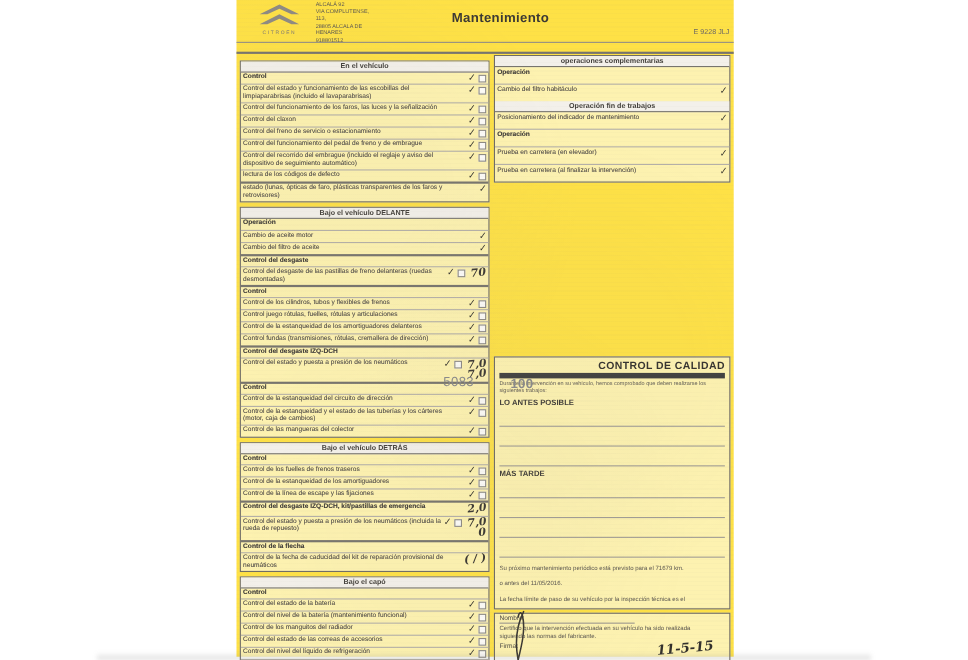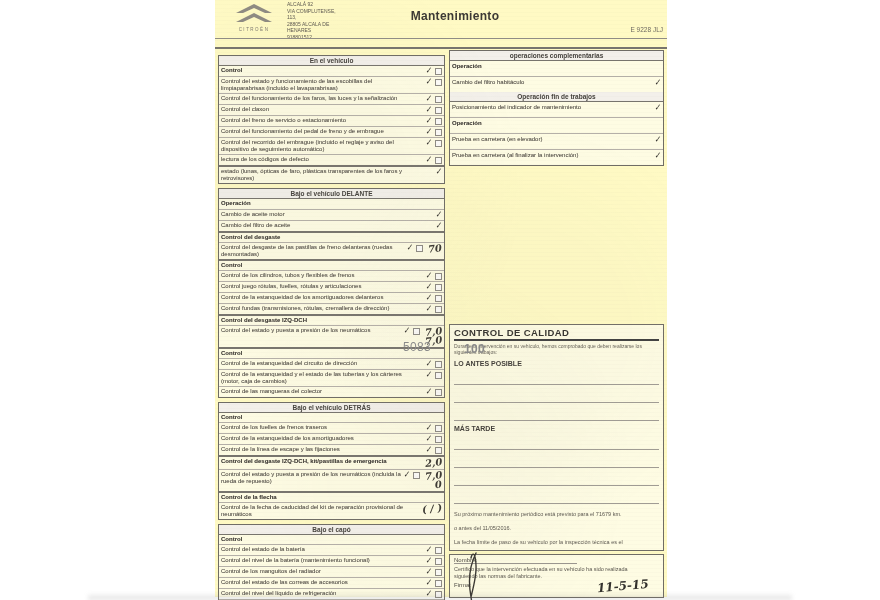--- a/index.html
+++ b/index.html
@@ -1,18 +1,18 @@
 <!DOCTYPE html>
 <html><head>
 <meta charset="utf-8">
 <style>
   html,body{margin:0;padding:0;background:#ffffff;}
   .page{position:relative;width:880px;height:600px;background:#ffffff;overflow:hidden;
         font-family:"Liberation Sans",sans-serif;}
-  .scan{position:absolute;left:215px;top:0;width:452px;height:597px;background:#fef9c3;
+  .scan{position:absolute;left:215px;top:0;width:452px;height:597px;background:#fde047;
         filter:blur(0.3px) contrast(1.01);}
   .scan::after{content:"";position:absolute;inset:0;pointer-events:none;opacity:.55;
         background:
         radial-gradient(circle at 20% 30%, rgba(160,152,140,.08) 0 18%, transparent 40%),
         radial-gradient(circle at 70% 55%, rgba(160,152,140,.07) 0 20%, transparent 45%),
         radial-gradient(circle at 45% 80%, rgba(160,152,140,.07) 0 15%, transparent 40%),
         repeating-linear-gradient(0deg, rgba(150,144,132,.05) 0 1px, transparent 1px 4px);}
   
   .hdr{position:absolute;left:0;top:0;width:452px;height:56px;}
   .logo{position:absolute;left:8px;top:3px;width:62px;text-align:center;color:#8a867e;}
@@ -40,22 +40,22 @@
   .check{font-size:8px;line-height:1;color:#2e2c28;font-style:italic;transform:rotate(-10deg);}
   .cbox{width:5px;height:5px;border:1px solid #8d8a83;margin-top:1px;background:#fbfaf7;}
   .vals{display:flex;flex-direction:column;align-items:flex-end;margin-left:2px;}
   .hand{font-family:"DejaVu Serif",serif;font-style:italic;font-weight:bold;font-size:10px;
         line-height:.95;color:#3a3732;transform:rotate(-6deg);}
   .tbl.right .row{min-height:11px;padding:2px;}
   .tbl.right .lbl{font-size:6px;}
   .gap-v{height:154px;}
   
   .qbox{border:1.5px solid #6f6c65;background:rgba(252,251,247,.6);padding:2px 4px 4px 4px;}
-  .qtitle{text-align:left;font-weight:bold;font-size:9.5px;color:#35332f;letter-spacing:.4px;
-          border-bottom:2px solid #404040;padding-bottom:1px;}
+  .qtitle{text-align:right;font-weight:bold;font-size:9.5px;color:#35332f;letter-spacing:.4px;
+          border-bottom:5px solid #404040;padding-bottom:1px;}
   .qintro{font-size:5px;color:#615d55;line-height:1.25;margin-top:2px;}
   .qsec{font-weight:bold;font-size:7px;color:#3e3b36;margin-top:4px;}
   .qline{border-bottom:1px solid #a09c94;height:17px;position:relative;}
   .qline .tick{position:absolute;left:0;bottom:1px;font-size:4px;color:#9a968f;}
   .qpara{font-size:5.5px;color:#5a564f;margin-top:7px;line-height:1.3;}
   
   .sigbox{border:1.5px solid #6f6c65;margin-top:3px;padding:2px 4px;position:relative;
           background:rgba(252,251,247,.6);min-height:38px;}
   .sigline{font-size:6px;color:#4c4943;border-bottom:1px solid #9a968f;width:60%;}
   .sigcert{font-size:5.5px;color:#5a564f;line-height:1.25;margin-top:2px;width:92%;}

